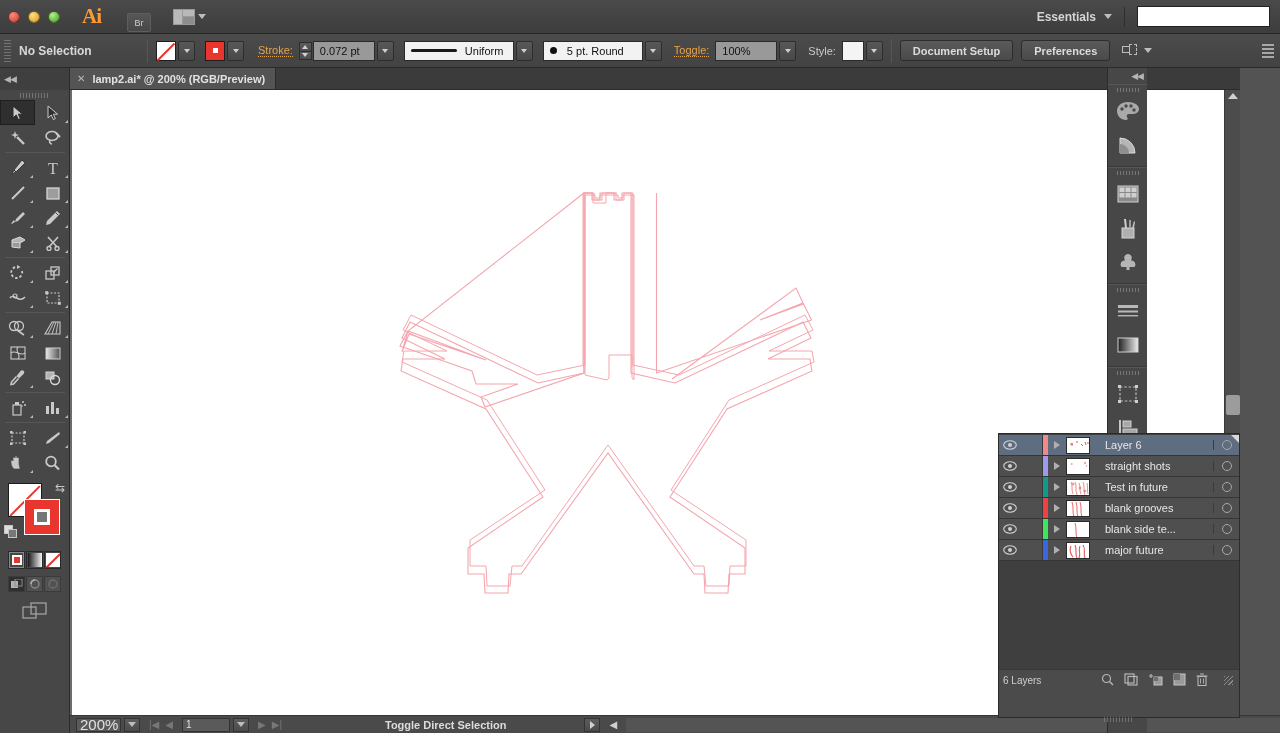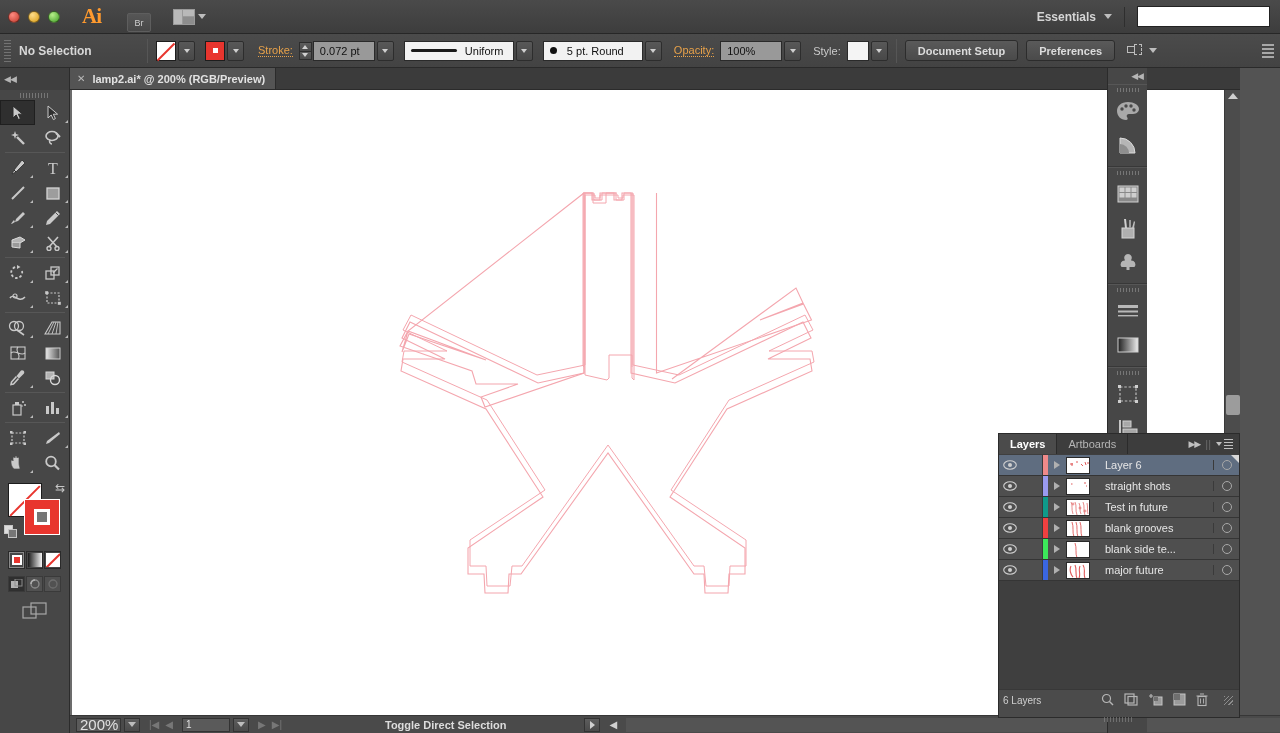--- a/index.html
+++ b/index.html
@@ -373,21 +373,21 @@
     <span style="width:10px"></span>
     <span class="field light" style="width:100px">
       <i class="brush-dot"></i>
       <span>5 pt. Round</span>
     </span>
     <span class="dd">
         <i class="caret"></i>
       </span>
 
     <span style="width:12px"></span>
-    <span class="lbl-link">Opacity:</span>
+    <span class="lbl-link">Toggle:</span>
     <span style="width:6px"></span>
     <span class="field" style="width:62px">100%</span>
     <span class="dd">
         <i class="caret"></i>
       </span>
 
     <span style="width:12px"></span>
     <span class="lbl-plain">Style:</span>
     <span style="width:6px"></span>
     <span class="style-sw"></span>
@@ -1187,38 +1187,20 @@
         <svg width="22" height="20" viewBox="0 0 22 20">
               <rect x="1" y="5" width="12" height="12" fill="none" stroke="#bdbdbd" stroke-width="1.3"></rect>
               <rect x="8" y="1" width="12" height="12" fill="none" stroke="#bdbdbd" stroke-width="1.3"></rect>
             </svg>
       </span>
         </div>
     </div>
   </div>
 
   <div class="layers-panel">
-    <div class="lp-tabs">
-      <div class="lp-tab active">Layers</div>
-      <div class="lp-tab">Artboards</div>
-      <div class="lp-tabspacer"></div>
-      <div class="lp-tabicons">
-        <span class="dblr">▶▶</span>
-        <span style="color:#6a6a6a">||</span>
-        <span class="lp-menu">
-          <span class="cr"></span>
-          <span class="ln">
-              <i></i>
-              <i></i>
-              <i></i>
-              <i></i>
-            </span>
-        </span>
-      </div>
-    </div>
 
     <div class="lp-body">
 
       <div class="layer-row selected lr-corner">
         <span class="lr-eye">
           <svg width="14" height="10" viewBox="0 0 14 10">
               <ellipse cx="7" cy="5" rx="6.3" ry="4.2" fill="none" stroke="#cfcfcf" stroke-width="1.1"></ellipse>
               <circle cx="7" cy="5" r="2" fill="#cfcfcf"></circle>
             </svg>
         </span>

